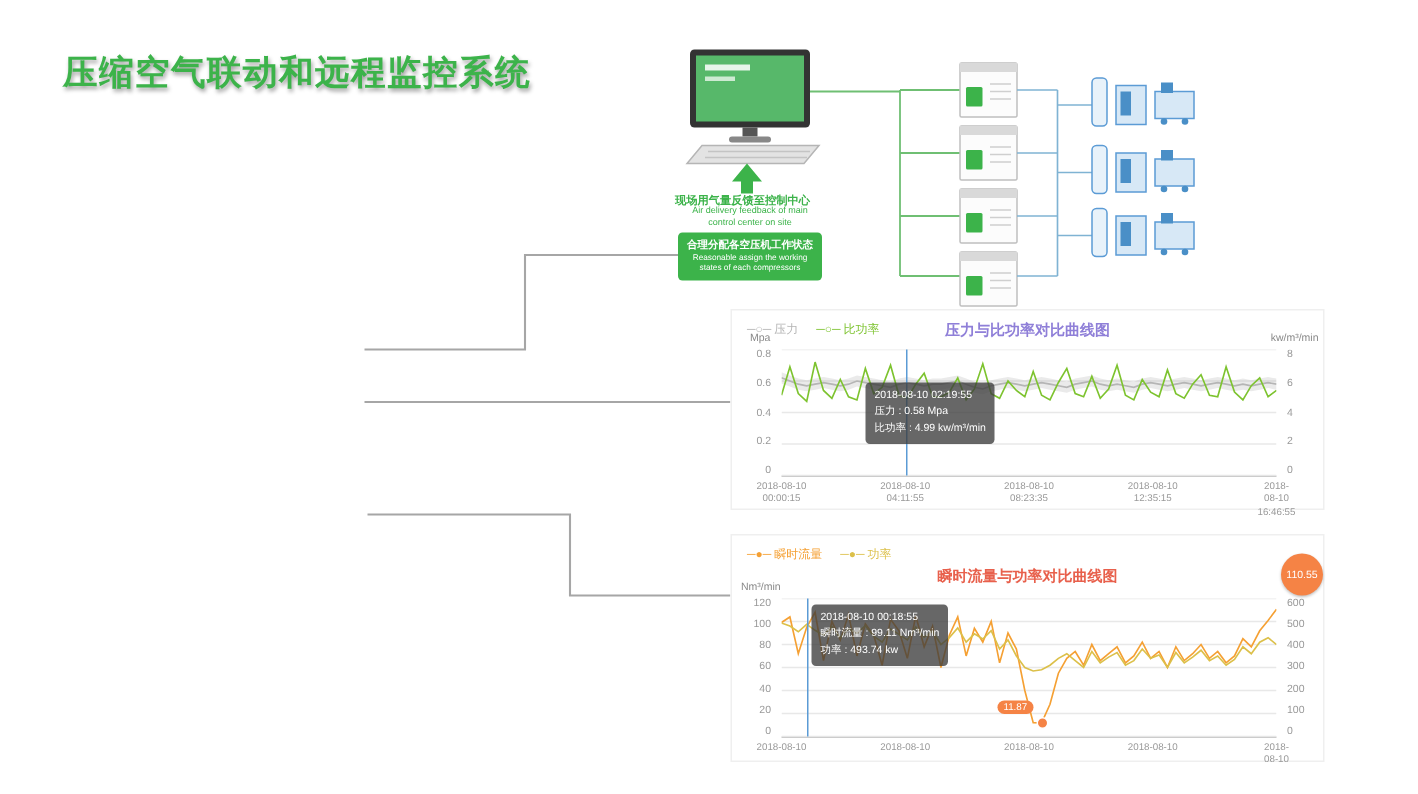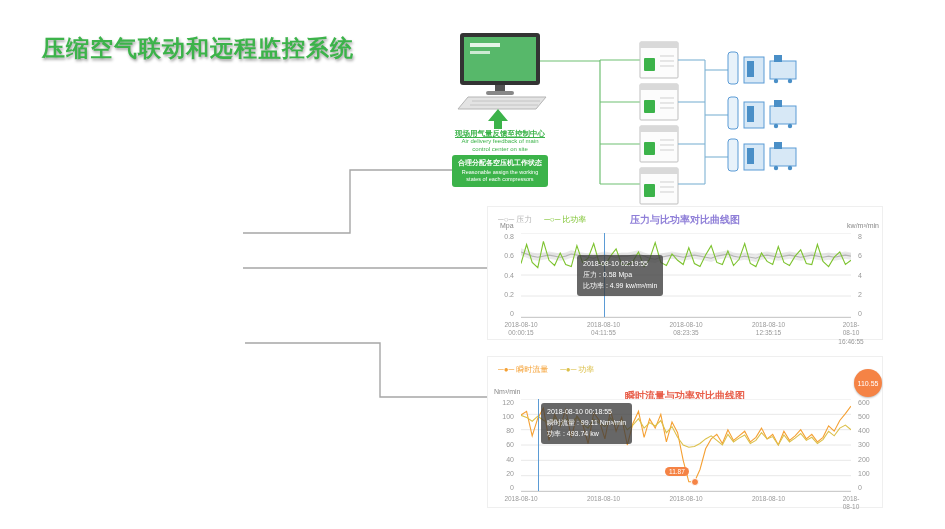--- a/index.html
+++ b/index.html
@@ -20,39 +20,39 @@
   .cb2{left:16px;top:26px;width:92px;height:92px;}
   .cb3{left:66px;top:0;width:118px;height:118px;}
   .cb4{left:132px;top:36px;width:80px;height:80px;}
   .cloud-icon{position:absolute;left:76px;top:16px;}
   .cloud-label{position:absolute;left:0;top:94px;width:200px;text-align:center;
     color:#fff;font-size:19px;font-weight:bold;letter-spacing:3px;}
 
   
   .diagram{position:absolute;left:450px;top:25px;width:392px;height:190px;}
   .diagram svg{position:absolute;left:0;top:0;}
-  .fb-cn{position:absolute;left:0;top:104px;width:100px;text-align:center;
-    color:#3cb34a;font-size:7.5px;font-weight:bold;text-decoration:underline;}
+  .fb-cn{position:absolute;left:0;top:104px;width:100px;text-align:left;
+    color:#3cb34a;font-size:7.5px;font-weight:bold;}
   .fb-en{position:absolute;left:-6px;top:113px;width:112px;text-align:center;
     color:#3cb34a;font-size:6px;line-height:1.25;}
   .assign-box{position:absolute;left:2px;top:130px;width:96px;height:32px;background:#3cb34a;
     border-radius:3px;color:#fff;text-align:center;padding-top:3px;box-sizing:border-box;}
   .assign-cn{font-size:7px;font-weight:bold;}
   .assign-en{font-size:5.5px;line-height:1.2;margin-top:1px;}
 
   
   .chart-panel{position:absolute;width:396px;background:#fff;border:1px solid #efefef;box-sizing:border-box;}
   .chart1{left:487px;top:206px;height:134px;}
   .chart2{left:487px;top:356px;height:152px;}
   .legend{position:absolute;left:10px;top:7px;display:flex;gap:12px;font-size:8px;}
   .legend-item{display:flex;align-items:center;gap:2px;cursor:pointer;}
   .lg-marker{font-size:8px;}
   .chart-title{position:absolute;left:0;top:6px;width:100%;text-align:center;
     font-size:10px;font-weight:bold;pointer-events:none;}
-  .chart2 .chart-title{top:32px;}
+  .chart2 .chart-title{top:20px;}
   .axis-name{position:absolute;font-size:7px;color:#888;}
   .chart1 .axis-name.left{left:12px;top:15px;}
   .chart1 .axis-name.right{right:3px;top:15px;}
   .chart2 .axis-name.left{left:6px;top:31px;}
   .y-axis{position:absolute;display:flex;flex-direction:column;justify-content:space-between;
     font-size:7px;color:#999;box-sizing:border-box;}
   .y-axis.left{left:0;width:30px;align-items:flex-end;padding-right:4px;}
   .y-axis.right{left:366px;width:28px;align-items:flex-start;padding-left:4px;}
   .chart1 .y-axis{top:26px;height:84px;}
   .chart2 .y-axis{top:42px;height:92px;}

